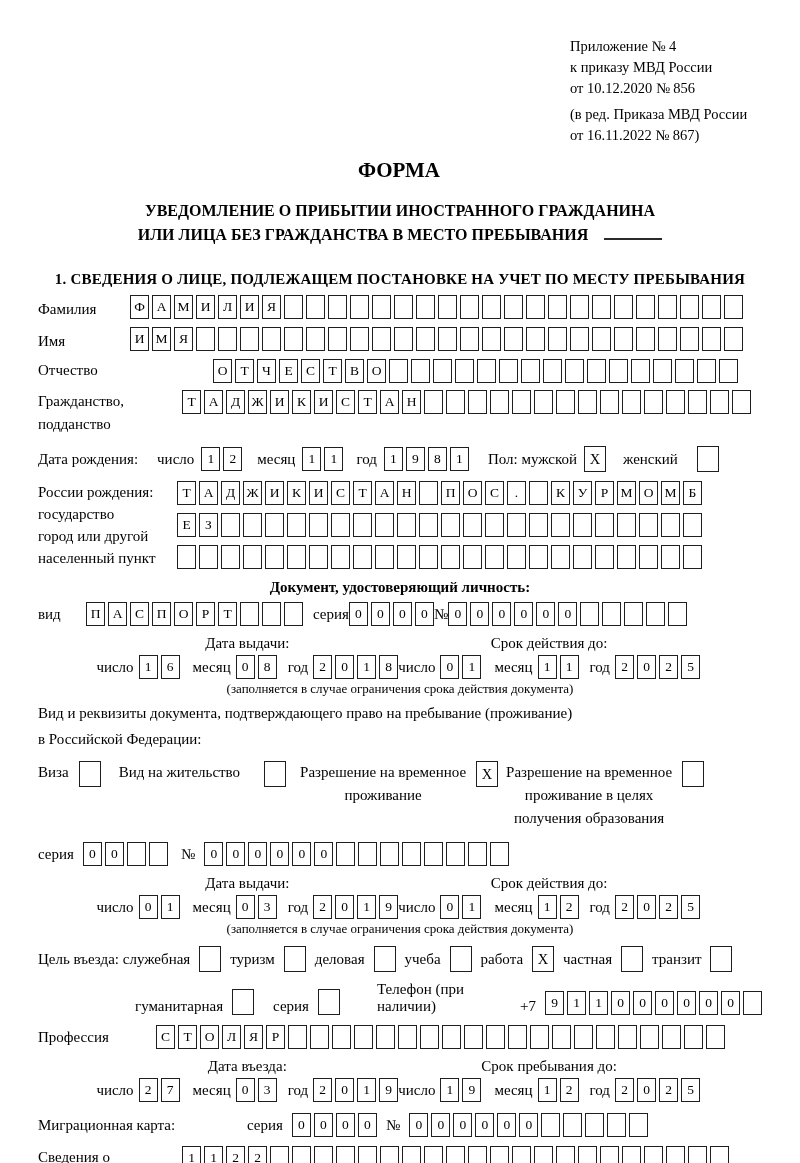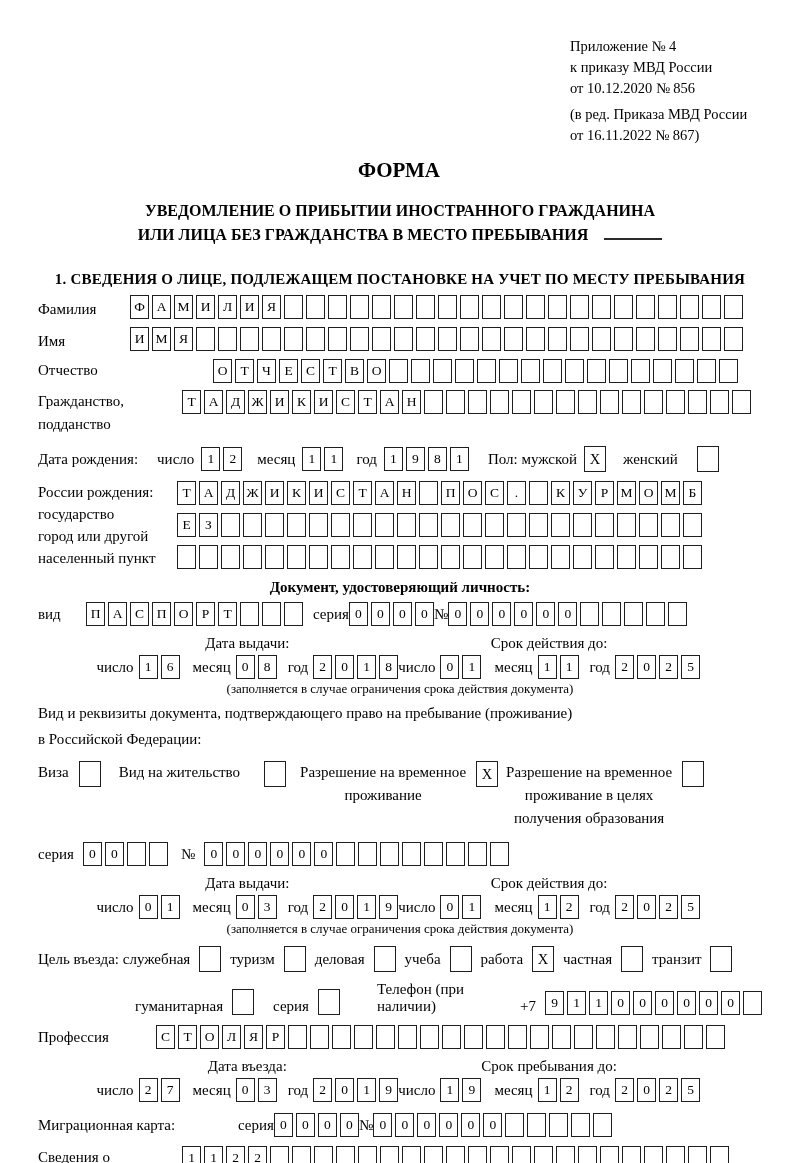--- a/index.html
+++ b/index.html
@@ -651,21 +651,21 @@
         <span class="cellrow">
             <span class="cell">2</span>
             <span class="cell">0</span>
             <span class="cell">2</span>
             <span class="cell">5</span>
           </span>
       </div>
     </div>
   </div>
 
-  <div class="frow vcenter" style="margin-top:11px;">
+  <div class="frow vcenter" style="gap:9px; margin-top:11px;">
     <span class="w200" style="flex:0 0 auto;">Миграционная карта:</span>
     <span>серия</span>
     <span class="cellrow">
         <span class="cell">0</span>
         <span class="cell">0</span>
         <span class="cell">0</span>
         <span class="cell">0</span>
       </span>
     <span>№</span>
     <span class="cellrow">

